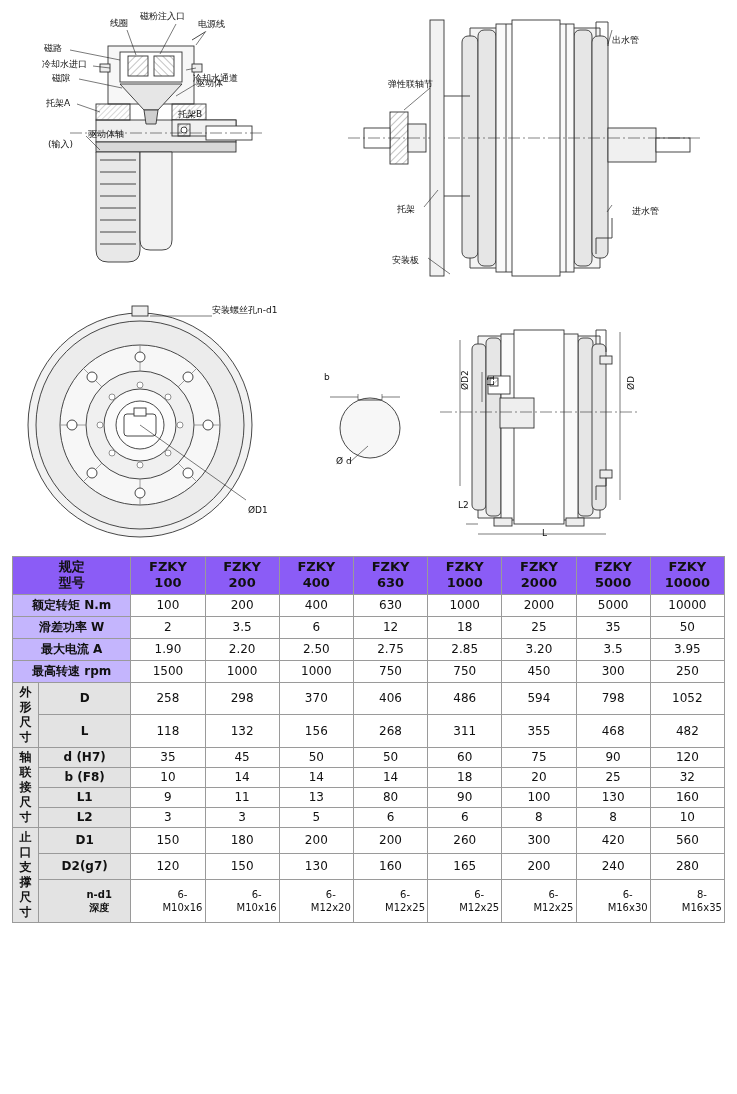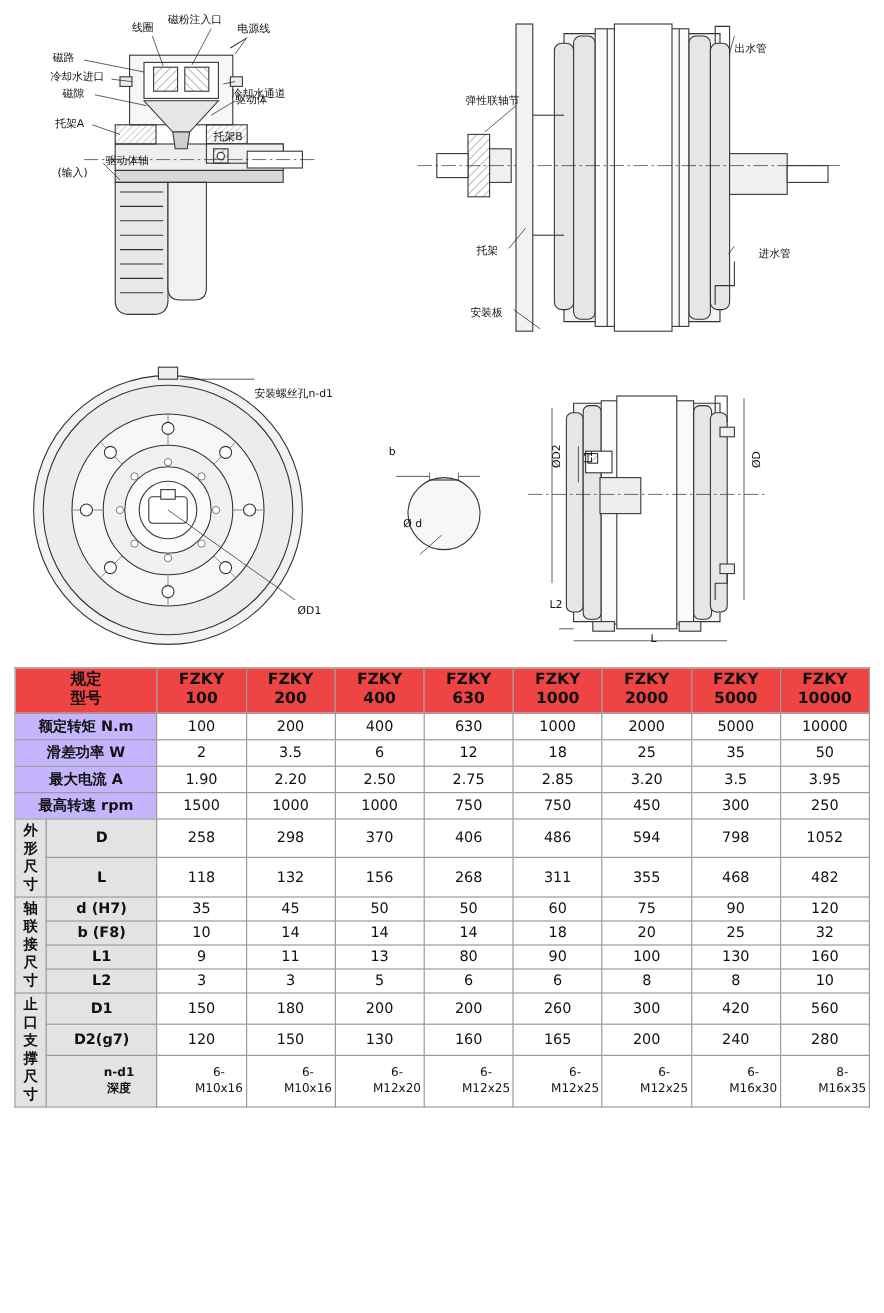--- a/index.html
+++ b/index.html
@@ -43,21 +43,21 @@
     border: 1px solid #9a9a9a;
     text-align: center;
     vertical-align: middle;
     font-size: 12px;
     color: #111;
     font-family: "DejaVu Sans", sans-serif;
     padding: 2px 1px;
     background: #ffffff;
   }
   table.spec .hdr {
-    background: #ef4444;
+    background: #8b5cf6;
     font-weight: bold;
     font-size: 13px;
   }
   table.spec .rowlbl {
     background: #c4b5fd;
     font-weight: bold;
     font-size: 12px;
     white-space: nowrap;
   }
   table.spec .groupcell {
@@ -305,25 +305,25 @@
     <div class="lbl" style="left:178px;top:108px;">托架B</div>
     <div class="lbl" style="left:44px;top:128px;padding-left:44px;">驱动体轴</div>
     <div class="lbl" style="left:48px;top:138px;">(输入)</div>
 
     <div class="lbl" style="left:612px;top:34px;">出水管</div>
     <div class="lbl" style="left:388px;top:78px;">弹性联轴节</div>
     <div class="lbl" style="left:397px;top:203px;">托架</div>
     <div class="lbl" style="left:632px;top:205px;">进水管</div>
     <div class="lbl" style="left:392px;top:254px;">安装板</div>
 
-    <div class="lbl" style="left:212px;top:322px;">安装螺丝孔n-d1</div>
+    <div class="lbl" style="left:212px;top:304px;">安装螺丝孔n-d1</div>
     <div class="lbl" style="left:248px;top:505px;">ØD1</div>
 
     <div class="lbl" style="left:324px;top:372px;">b</div>
-    <div class="lbl" style="left:336px;top:432px;">Ø d</div>
+    <div class="lbl" style="left:336px;top:456px;">Ø d</div>
 
     <div class="lbl" style="left:460px;top:390px;transform:rotate(-90deg);transform-origin:left top;">ØD2</div>
     <div class="lbl" style="left:626px;top:390px;transform:rotate(-90deg);transform-origin:left top;">ØD</div>
     <div class="lbl" style="left:486px;top:386px;transform:rotate(-90deg);transform-origin:left top;">L1</div>
     <div class="lbl" style="left:458px;top:500px;">L2</div>
     <div class="lbl" style="left:542px;top:528px;">L</div>
   </div>
 
   <div class="table-wrap">
     <table class="spec">

